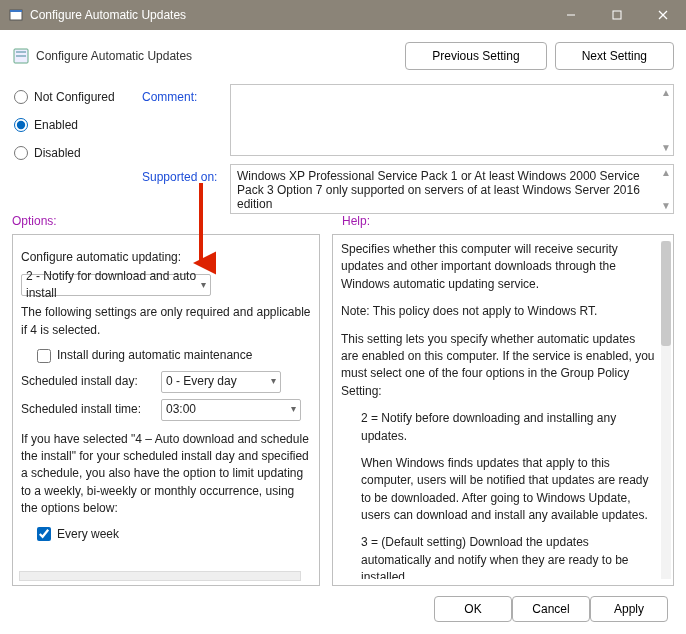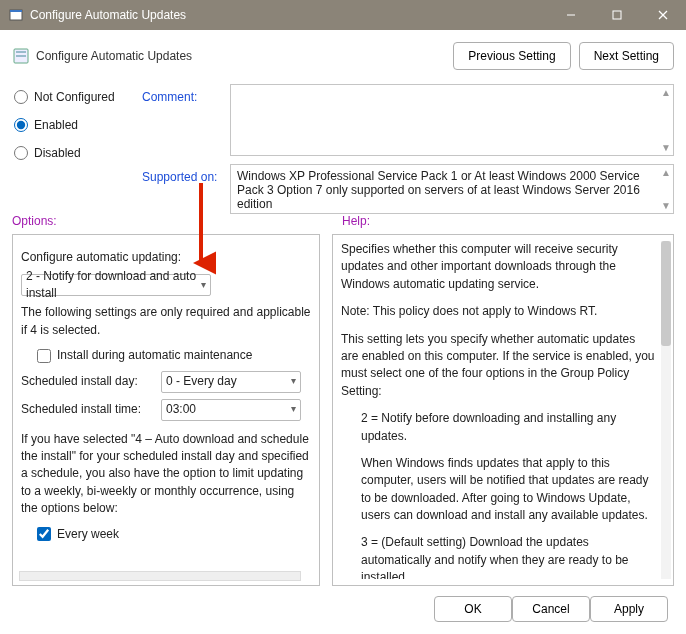--- a/index.html
+++ b/index.html
@@ -8,21 +8,21 @@
   .titlebar { height: 30px; background: #8b8478; display: flex; align-items: center; color: #fff; padding-left: 8px; }
   .titlebar .icon { width: 16px; height: 16px; margin-right: 6px; display:inline-flex; align-items:center; justify-content:center; }
   .titlebar .title { flex: 1; font-size: 12px; }
   .titlebar .winbtn { width: 46px; height: 30px; display:flex; align-items:center; justify-content:center; color:#fff; }
 
   .content { padding: 8px 12px 0 12px; background: #fff; height: calc(634px - 30px); display:flex; flex-direction:column; }
 
   .hdr { display:flex; align-items:center; padding: 4px 0 12px 0; }
   .hdr .hicon { width:18px; height:18px; margin-right:6px; }
   .hdr .htitle { flex:1; font-size:12px; color:#333; }
-  .navbtn { height:28px; padding:0 14px; background:#fff; border:1px solid #adadad; border-radius:4px; margin-left:8px; cursor:pointer; }
+  .navbtn { height:28px; padding:0 26px; background:#fff; border:1px solid #adadad; border-radius:4px; margin-left:8px; cursor:pointer; }
 
   .row { display:flex; margin-top:2px; }
   .radiocol { width:130px; padding:6px 0 0 2px; }
   .radiocol label { display:flex; align-items:flex-start; gap:6px; margin-bottom:14px; color:#222; cursor:pointer;}
   .radiocol input[type=radio]{ width:14px; height:14px; }
 
   .lbl { color:#1d4ed8; padding-top:6px; }
   .commentbox, .suppbox { flex:1; border:1px solid #c5c5c5; background:#fff; position:relative; }
   .commentbox { height:72px; margin-left:6px;}
   .suppbox { height:50px; margin-left:6px; padding:4px 18px 4px 6px; color:#222;}
@@ -149,21 +149,21 @@
           <span>2 - Notify for download and auto install</span>
           <span class="chev">▾</span>
         </div>
         <div class="txtline">The following settings are only required and applicable if 4 is selected.</div>
         <label class="chk">
             <input type="checkbox" style="">
             <span>Install during automatic maintenance</span>
           </label>
         <div class="fldrow">
           <span class="flbl">Scheduled install day:</span>
-          <div class="select" style="width:140px; margin:0">
+          <div class="select" style="width:120px; margin:0">
             <span>0 - Every day</span>
             <span class="chev">▾</span>
           </div>
         </div>
         <div class="fldrow">
           <span class="flbl">Scheduled install time:</span>
           <div class="select" style="width:140px; margin:0">
             <span>03:00</span>
             <span class="chev">▾</span>
           </div>

